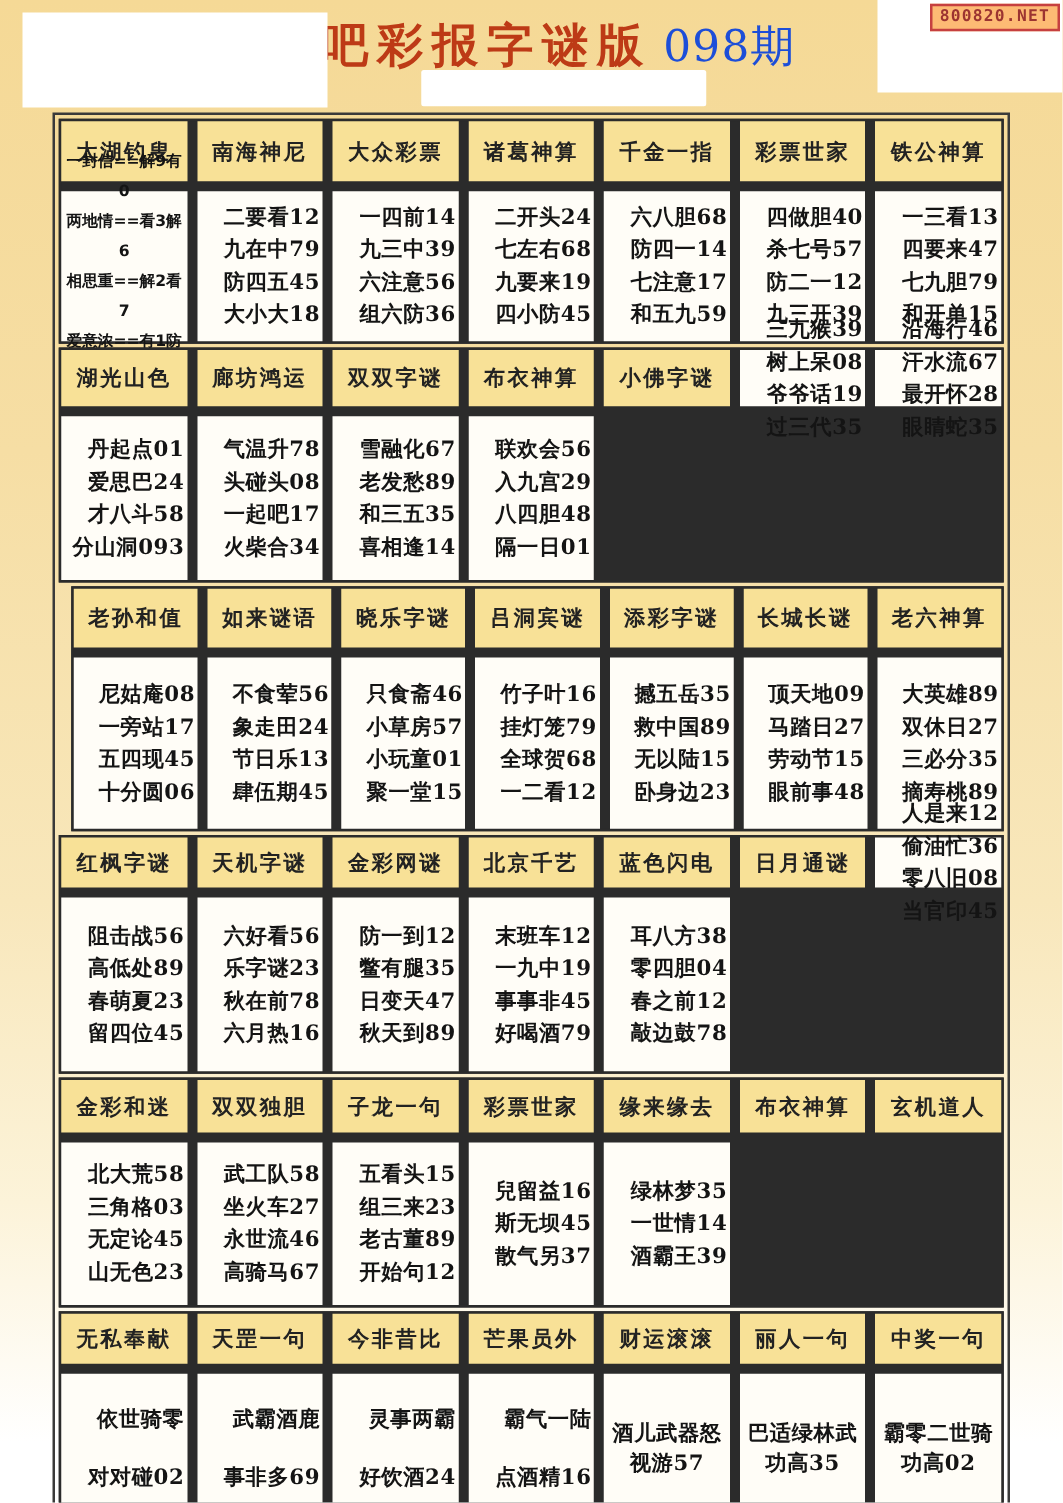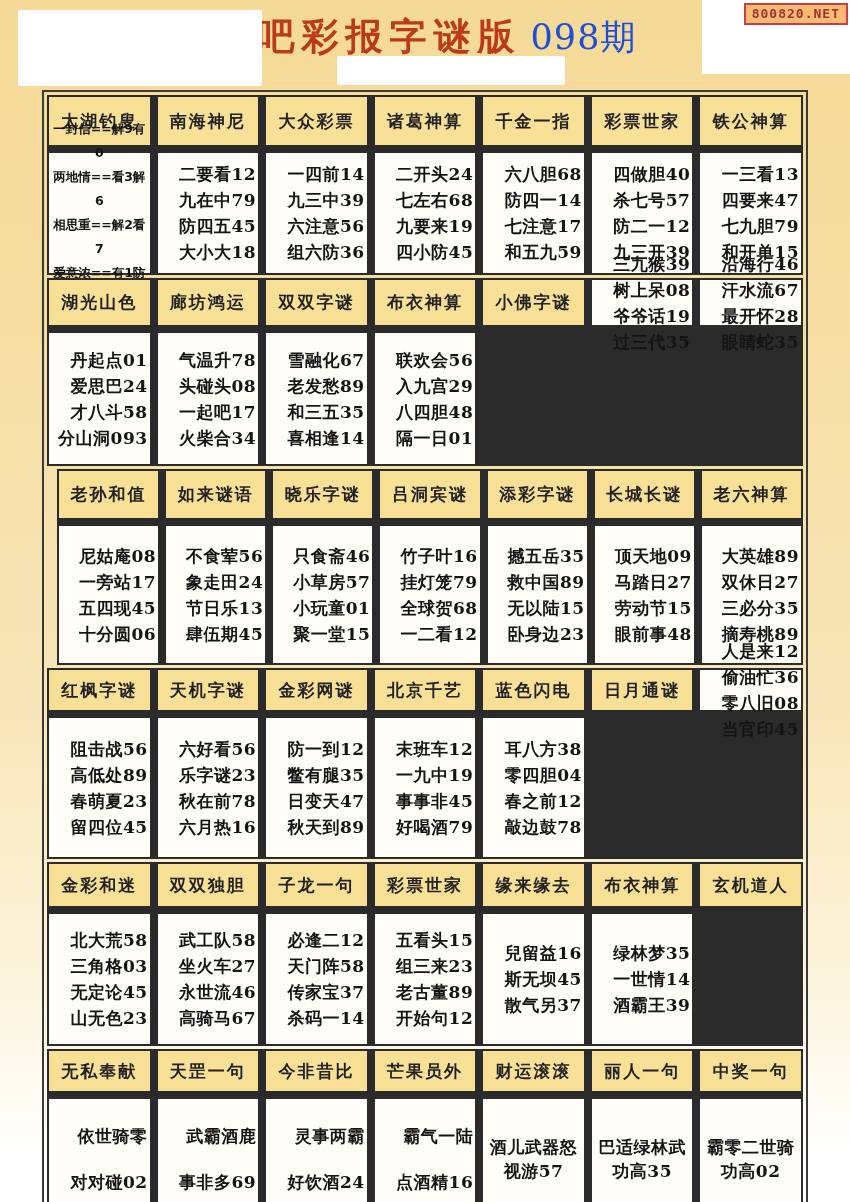--- a/index.html
+++ b/index.html
@@ -325,26 +325,20 @@
         <div class="line">无定论45</div>
         <div class="line">山无色23</div>
       </div>
       <div class="ccell">
         <div class="line">武工队58</div>
         <div class="line">坐火车27</div>
         <div class="line">永世流46</div>
         <div class="line">高骑马67</div>
       </div>
       <div class="ccell">
-        <div class="line">必逢二12</div>
-        <div class="line">天门阵58</div>
-        <div class="line">传家宝37</div>
-        <div class="line">杀码一14</div>
-      </div>
-      <div class="ccell">
         <div class="line">五看头15</div>
         <div class="line">组三来23</div>
         <div class="line">老古董89</div>
         <div class="line">开始句12</div>
       </div>
       <div class="ccell">
         <div class="line">兒留益16</div>
         <div class="line">斯无坝45</div>
         <div class="line">散气另37</div>
       </div>

